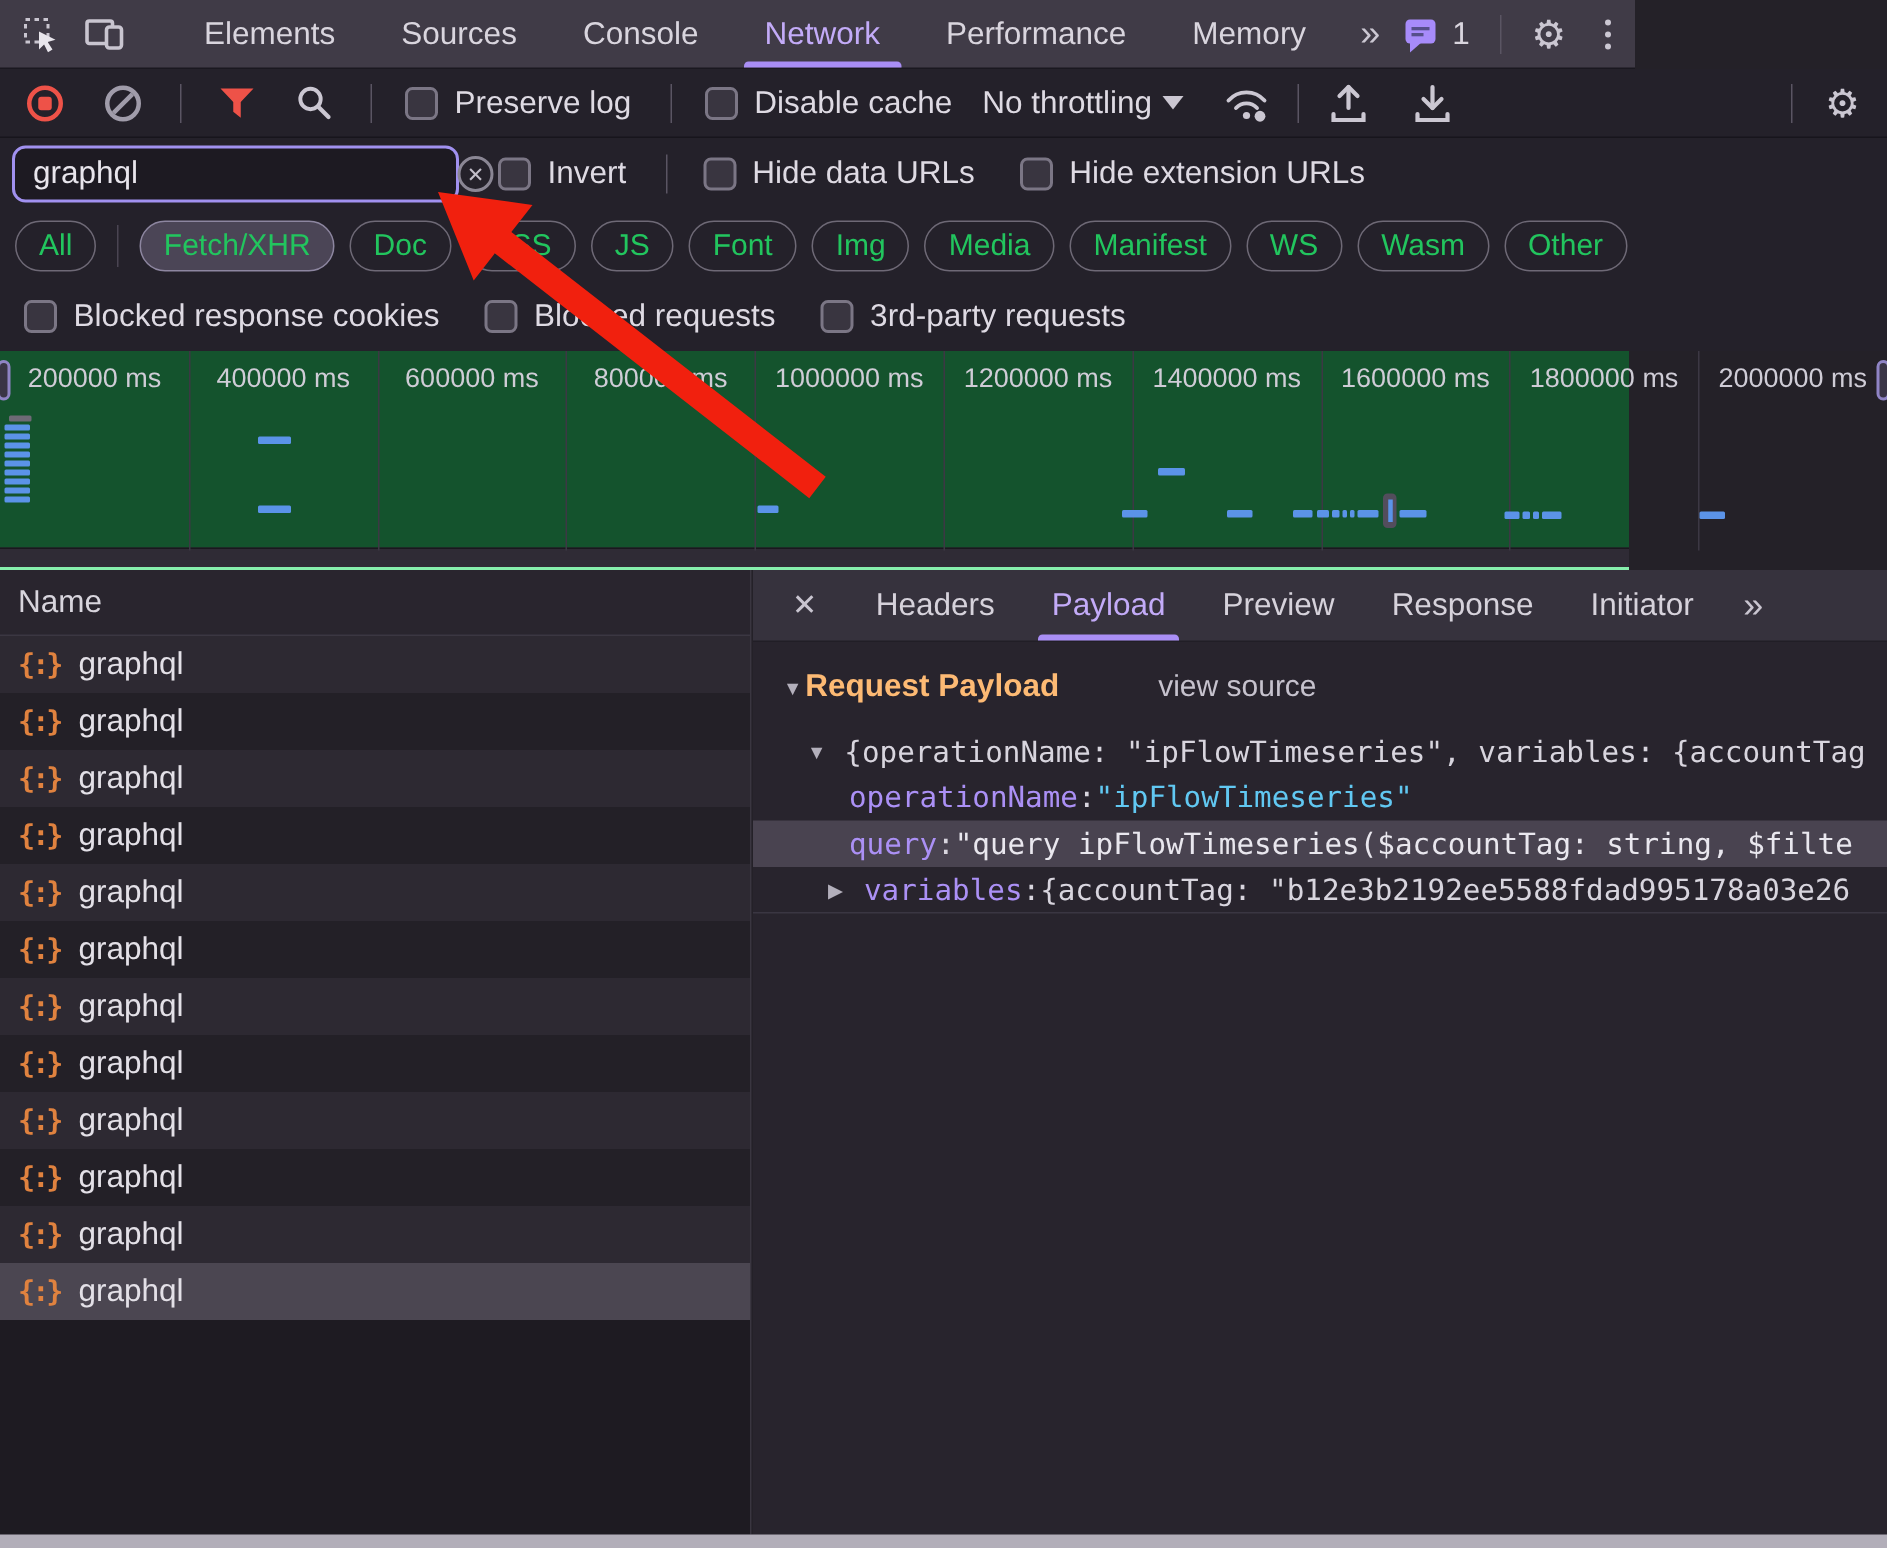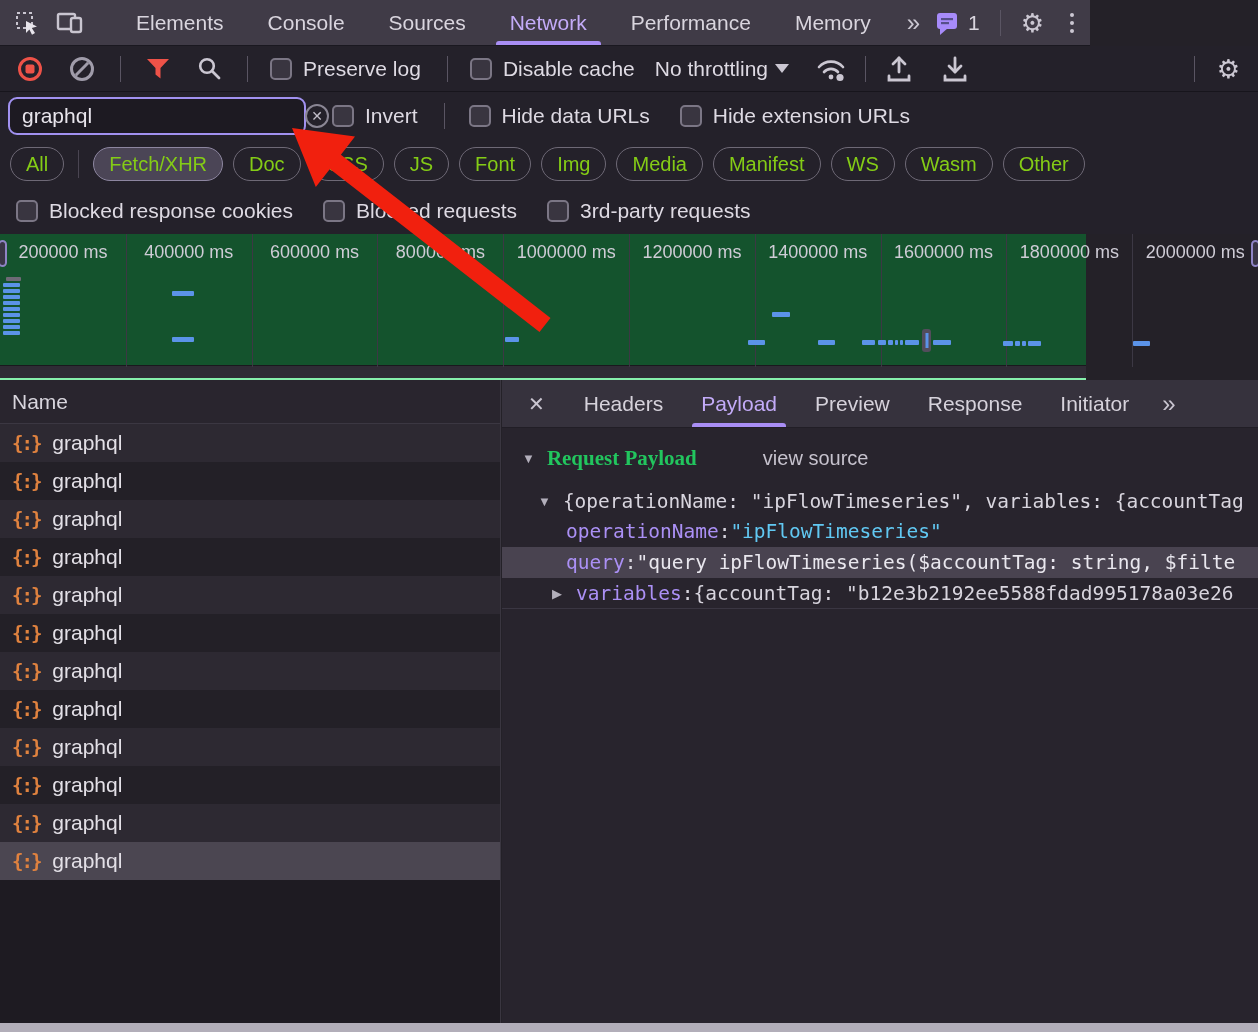--- a/index.html
+++ b/index.html
@@ -55,21 +55,21 @@
   .filter-input input{flex:1; background:transparent; border:none; outline:none; color:#e8e5ec;
        font-size:21px; font-family:"Liberation Sans",sans-serif; padding:0 12px;}
   .clear-btn{width:24px; height:24px; border:2px solid #8a8694; border-radius:50%; color:#c2bec9;
        font-size:14px; display:flex; align-items:center; justify-content:center; margin-right:8px;
        flex:none; line-height:1;}
 
   
   .chipsrow{position:absolute; left:0; top:140px; width:1258px; height:48px; background:#24212a;
        display:flex; align-items:center; gap:10px; padding-left:10px;}
   .chip{height:34px; padding:0 15px; border:1.5px solid #6e6976; border-radius:18px; font-size:20px;
-       color:#84cc16; display:flex; align-items:center; white-space:nowrap;}
+       color:#22c55e; display:flex; align-items:center; white-space:nowrap;}
   .chip.active{background:#4b4556; border-color:#8d86a0;}
   .chips-div{width:1px; height:28px; background:#4a4552; margin:0 4px;}
 
   
   .extrarow{position:absolute; left:0; top:188px; width:1258px; height:46px; background:#24212a;
        display:flex; align-items:center;}
 
   
   .timeline{position:absolute; left:0; top:234px; width:1086px; height:146px; background:#14532d;
        border-bottom:2px solid #86efac;}
@@ -105,22 +105,22 @@
   .det-tab{position:relative; height:100%; display:flex; align-items:center; padding:0 19px;
        font-size:21px; color:#d6d2db; white-space:nowrap;}
   .det-tab.active{color:var(--tab-active);}
   .det-tab.active::after{content:""; position:absolute; left:10px; right:10px; bottom:0; height:4px;
        background:var(--accent); border-radius:3px 3px 0 0;}
   .det-more{font-size:24px; color:#c9c5d0; padding:0 14px;}
 
   .payload{position:relative; font-family:"DejaVu Sans Mono",monospace;}
   .pl-title{display:flex; align-items:center; height:32px; margin-top:14px; padding-left:20px;}
   .tri{font-size:13px; color:#b3afbb; font-family:"Liberation Sans",sans-serif;}
-  .pl-title b{font-family:Liberation Serif, serif; font-size:21px; font-weight:bold;
-       color:#22c55e; margin-left:12px;}
+  .pl-title b{font-family:Liberation Sans, sans-serif; font-size:21px; font-weight:bold;
+       color:#fdba74; margin-left:2px;}
   .view-src{font-family:"Liberation Sans",sans-serif; font-size:20px; color:#c6c2cd; margin-left:66px;}
   .pl-summary{display:flex; align-items:center; height:30px; margin-top:12px; padding-left:36px;
        font-size:19.5px; color:#d8d5de; white-space:nowrap; overflow:hidden;}
   .pl-summary .tri{margin-right:12px;}
   .kv-row{position:relative; height:31px; display:flex; align-items:center; padding-left:64px;
        font-size:19.5px; white-space:nowrap; overflow:hidden;}
   .kv-row.selected{background:#494350;}
   .kv-row .tri{position:absolute; left:50px;}
   .kv-row.expandable{padding-left:74px; border-bottom:1px solid #3a3642;}
   .k{color:var(--key);}
@@ -146,22 +146,22 @@
         <path d="M12 11 L23 16.5 L17.8 18 L21 23 L18 24.8 L15.4 19.6 L12 23 Z" fill="#e8e5ec"></path>
       </svg>
       <svg class="icon" width="28" height="24" viewBox="0 0 28 24">
         <rect x="2" y="3" width="17" height="15" rx="1.5" fill="none" stroke="#c9c5d0" stroke-width="2.4"></rect>
         <rect x="15" y="7" width="10" height="14" rx="2" fill="#403b47" stroke="#c9c5d0" stroke-width="2.4"></rect>
       </svg>
     </div>
     <div class="v-div"></div>
     <div class="tabs">
         <div class="tab">Elements</div>
+        <div class="tab">Sources</div>
         <div class="tab">Console</div>
-        <div class="tab">Sources</div>
         <div class="tab active">Network</div>
         <div class="tab">Performance</div>
         <div class="tab">Memory</div>
       </div>
     <div class="tab-more">»</div>
     <div class="tb-right">
       <div class="msg-wrap">
         <svg class="icon" width="26" height="26" viewBox="0 0 26 26">
           <rect x="3" y="3" width="20" height="16" rx="3" fill="#a78bfa"></rect>
           <path d="M6 18 L6 25 L14 18 Z" fill="#a78bfa"></path>

